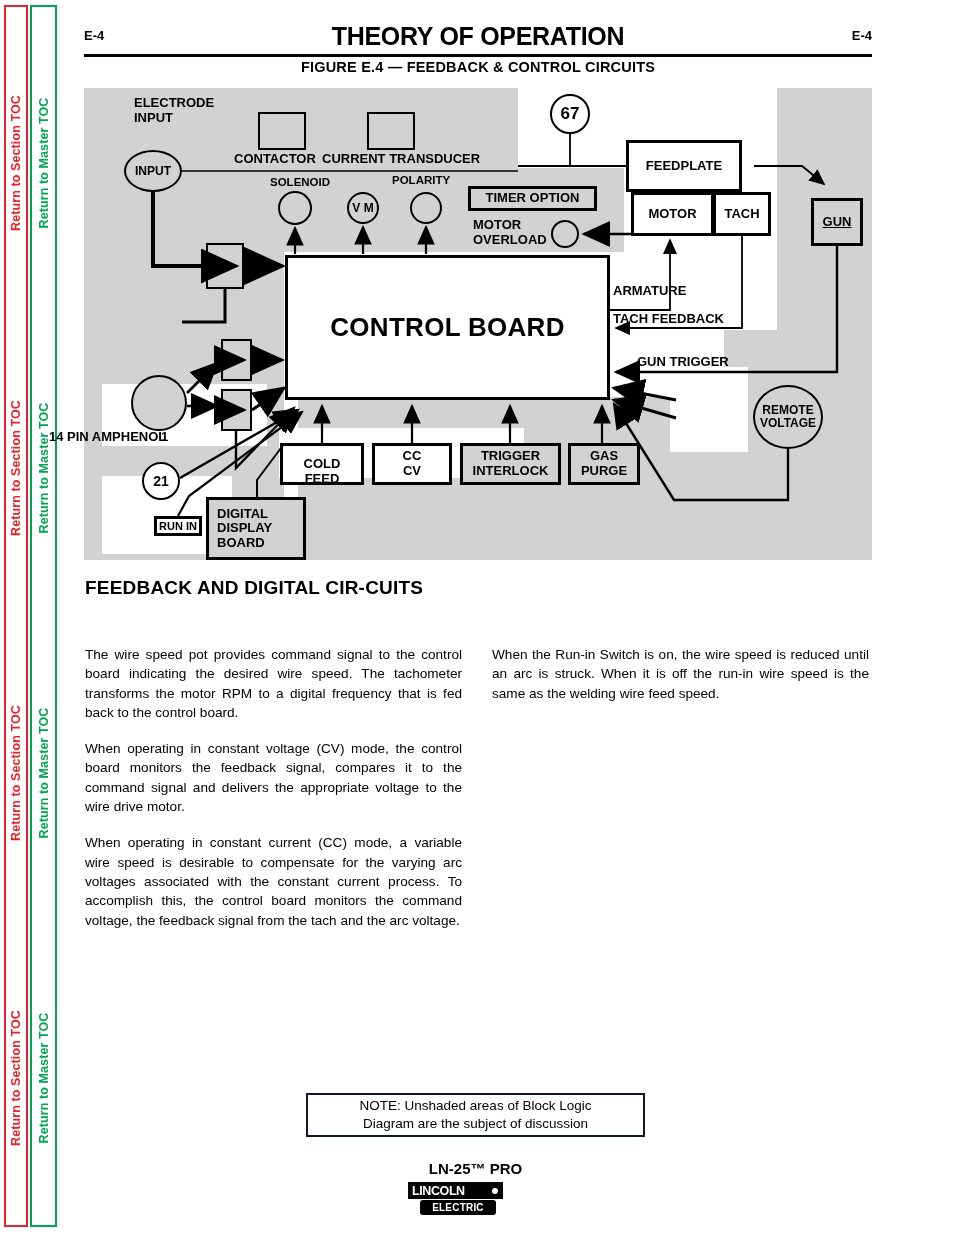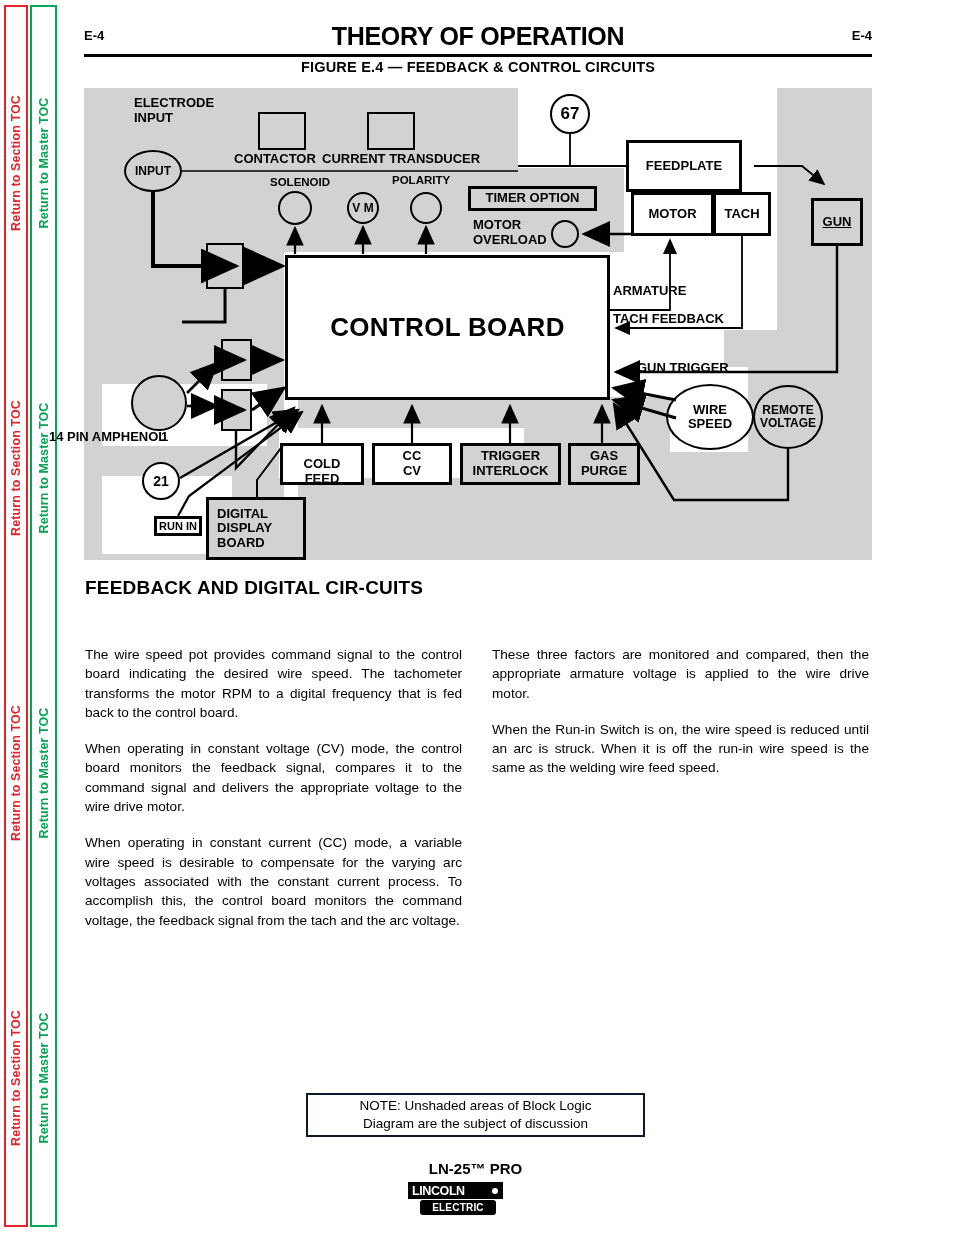--- a/index.html
+++ b/index.html
@@ -328,21 +328,21 @@
   <div class="dbox thick" style="left:629px; top:104px; width:58px; height:44px;">
     <span>TACH</span>
   </div>
 
   <div class="dbox thick" style="left:727px; top:110px; width:52px; height:48px; background:transparent;text-decoration:underline;">
     <span>GUN</span>
   </div>
 
   <div class="dlabel" style="left:529px; top:196px;">ARMATURE</div>
   <div class="dlabel" style="left:529px; top:224px;">TACH FEEDBACK</div>
-  <div class="dlabel" style="left:553px; top:273px;text-align:right;">GUN TRIGGER</div>
+  <div class="dlabel" style="left:553px; top:267px;text-align:right;">GUN TRIGGER</div>
 
   <div class="dbox shaded" style="left:122px; top:155px; width:38px; height:46px;"></div>
   <div class="dbox shaded" style="left:137px; top:251px; width:31px; height:42px;"></div>
   <div class="dbox shaded" style="left:137px; top:301px; width:31px; height:42px;"></div>
 
   <div class="dcircle white" style="left:62px; top:304px; width:36px; height:36px; font-size:14px;">
     <span>21</span>
   </div>
   <div class="dlabel" style="left:77px; top:342px;">1</div>
 
@@ -373,24 +373,20 @@
   </div>
   <div class="dbox thick shaded" style="left:376px; top:355px; width:101px; height:42px;">
     <span style="white-space:pre-line;">TRIGGER
 INTERLOCK</span>
   </div>
   <div class="dbox thick shaded" style="left:484px; top:355px; width:72px; height:42px;">
     <span style="white-space:pre-line;">GAS
 PURGE</span>
   </div>
 
-  <div class="dcircle" style="left:582px; top:296px; width:88px; height:66px; background:#fff; font-size:13px;">
-    <span style="white-space:pre-line;">WIRE
-SPEED</span>
-  </div>
   <div class="dcircle filled" style="left:669px; top:297px; width:70px; height:64px; font-size:12px;">
     <span style="white-space:pre-line;">REMOTE
 VOLTAGE</span>
   </div>
 
   <svg class="overlay" viewBox="0 0 788 472">
     <defs>
       <marker id="ah" markerWidth="9" markerHeight="8" refX="8" refY="4" orient="auto">
         <polygon points="0,0 9,4 0,8" fill="#000"></polygon>
       </marker>
@@ -457,21 +453,20 @@
 
 <div id="article-heading">FEEDBACK  AND  DIGITAL  CIR-CUITS</div>
 
 <div class="col" id="col-left">
   <p>The wire speed pot provides command signal to the control board indicating the desired wire speed.  The tachometer transforms the motor RPM to a digital frequency that is fed back to the control board.</p>
   <p>When operating in constant voltage (CV) mode, the control board monitors the feedback signal, compares it to the command signal and delivers the  appropriate voltage to the wire drive motor.</p>
   <p>When operating in constant current (CC) mode, a variable wire speed is desirable to compensate for the varying arc voltages associated with the constant current process.  To accomplish this, the control board monitors the command voltage, the feedback signal from the tach and the arc voltage.</p>
 </div>
 
 <div class="col" id="col-right">
-  <p>These three factors are monitored and compared, then the appropriate armature voltage is applied to the wire drive motor.</p>
   <p>When the Run-in Switch is on, the wire speed is reduced until an arc is struck.  When it is off the run-in wire speed is the same as the welding wire feed speed.</p>
 </div>
 
 <div id="note-box">
   <div>NOTE: Unshaded areas of Block Logic</div>
   <div>Diagram are the subject of discussion</div>
 </div>
 
 <div id="model-name">LN-25™ PRO</div>
 

